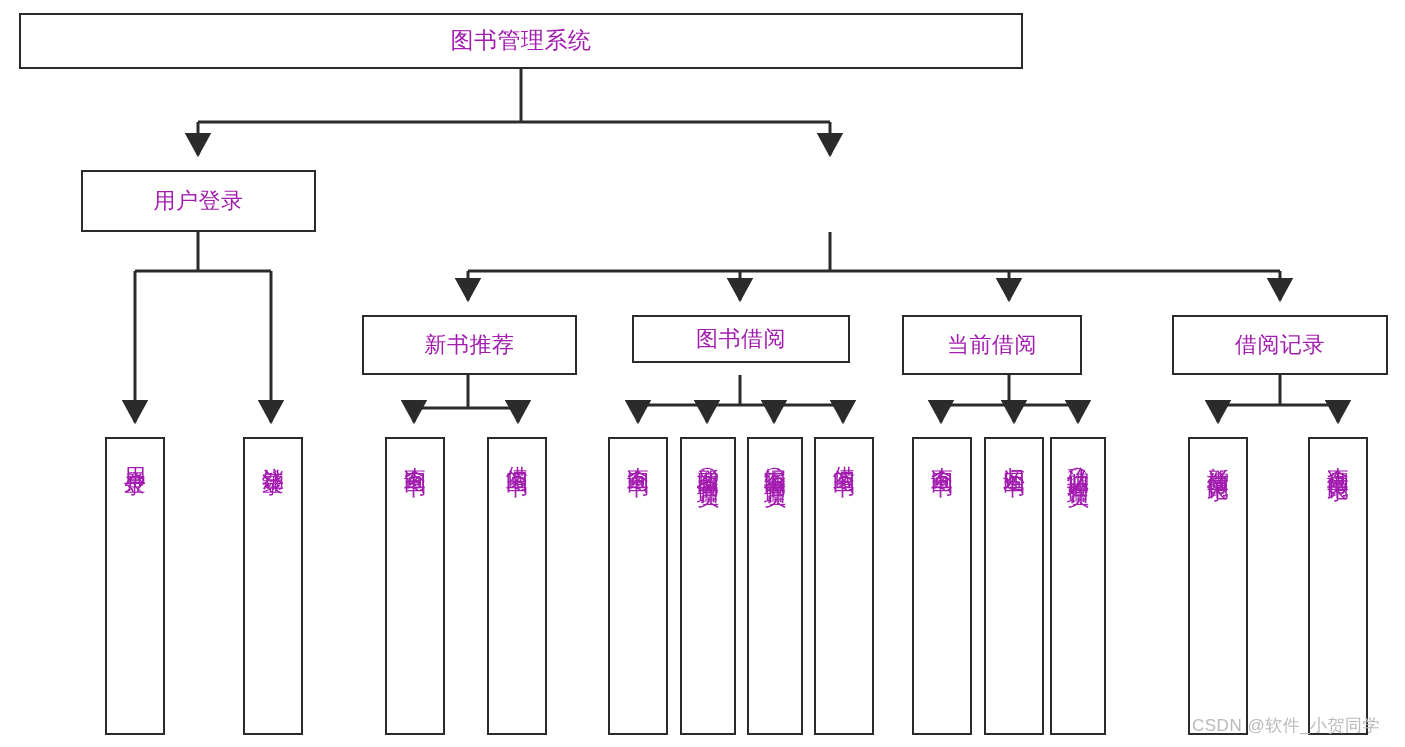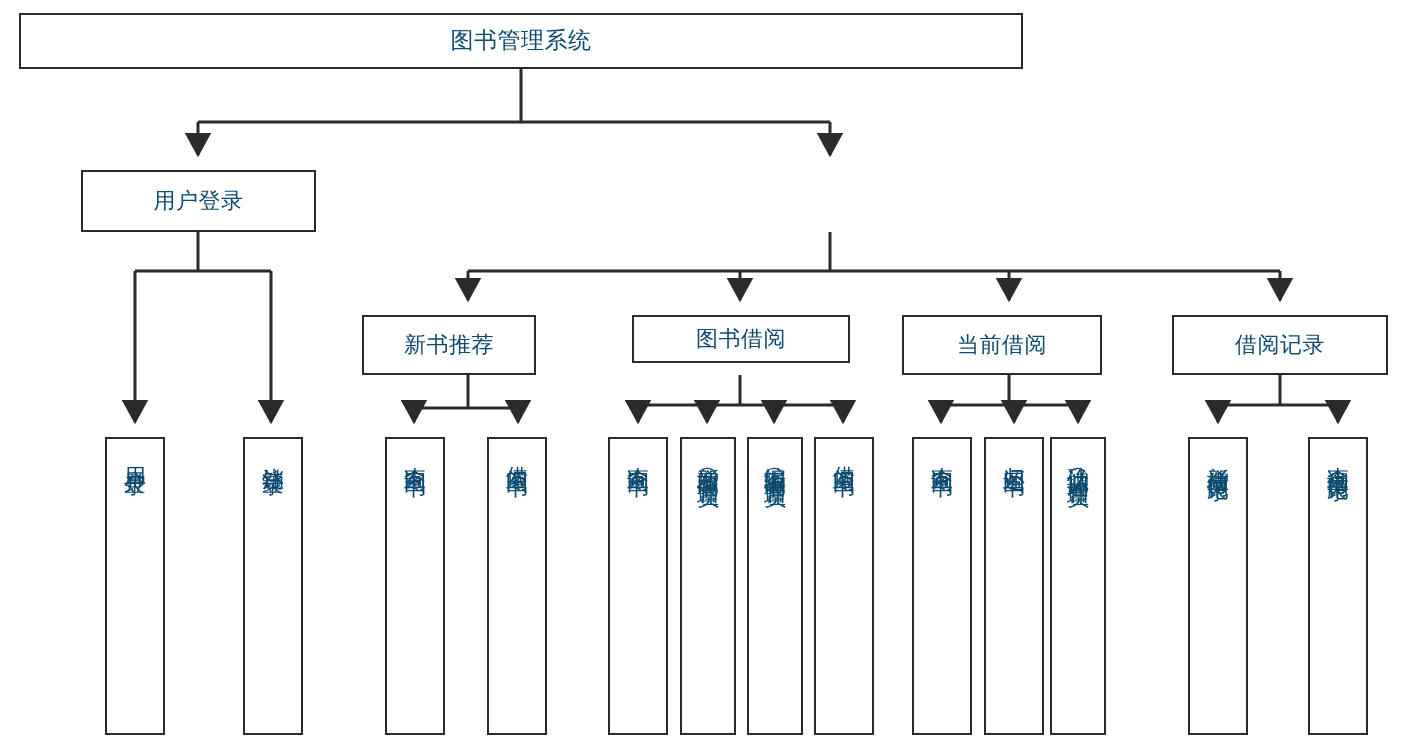--- a/index.html
+++ b/index.html
@@ -32,21 +32,21 @@
     position: absolute;
     box-sizing: border-box;
     background: #ffffff;
     border: 2px solid #2b2b2b;
     display: flex;
     align-items: center;
     justify-content: center;
     overflow: hidden;
   }
   .node .label {
-    color: #0c4a6e;
+    color: #a21caf;
     text-align: center;
     line-height: 1.28;
     letter-spacing: 0.5px;
     white-space: nowrap;
   }
   .node.horiz .label {
     font-size: 22px;
   }
   .node.root .label {
     font-size: 23px;
@@ -128,27 +128,27 @@
   </svg>
 
   <div class="node root horiz" style="left: 19px; top: 13px; width: 1004px; height: 56px;">
     <span class="label">图书管理系统</span>
   </div>
 
   <div class="node horiz" style="left: 81px; top: 170px; width: 235px; height: 62px;">
     <span class="label">用户登录</span>
   </div>
 
-  <div class="node horiz" style="left: 362px; top: 315px; width: 174px; height: 60px;">
+  <div class="node horiz" style="left: 362px; top: 315px; width: 215px; height: 60px;">
     <span class="label">新书推荐</span>
   </div>
   <div class="node horiz" style="left: 632px; top: 315px; width: 218px; height: 48px;">
     <span class="label">图书借阅</span>
   </div>
-  <div class="node horiz" style="left: 902px; top: 315px; width: 200px; height: 60px;">
+  <div class="node horiz" style="left: 902px; top: 315px; width: 180px; height: 60px;">
     <span class="label">当前借阅</span>
   </div>
   <div class="node horiz" style="left: 1172px; top: 315px; width: 216px; height: 60px;">
     <span class="label">借阅记录</span>
   </div>
 
   <div class="node leaf" style="left: 105px; top: 437px; width: 60px; height: 298px;">
     <span class="label">用户登录</span>
   </div>
   <div class="node leaf" style="left: 243px; top: 437px; width: 60px; height: 298px;">
@@ -181,14 +181,15 @@
   <div class="node leaf" style="left: 1050px; top: 437px; width: 56px; height: 298px;">
     <span class="label">确认归还（管理员）</span>
   </div>
   <div class="node leaf" style="left: 1188px; top: 437px; width: 60px; height: 298px;">
     <span class="label">新增借阅记录</span>
   </div>
   <div class="node leaf" style="left: 1308px; top: 437px; width: 60px; height: 298px;">
     <span class="label">查询借阅记录</span>
   </div>
 
+  <div class="watermark" style="left: 1192px; top: 714px;">CSDN @软件_小贺同学</div>
 
 </div>
 
 </body></html>

